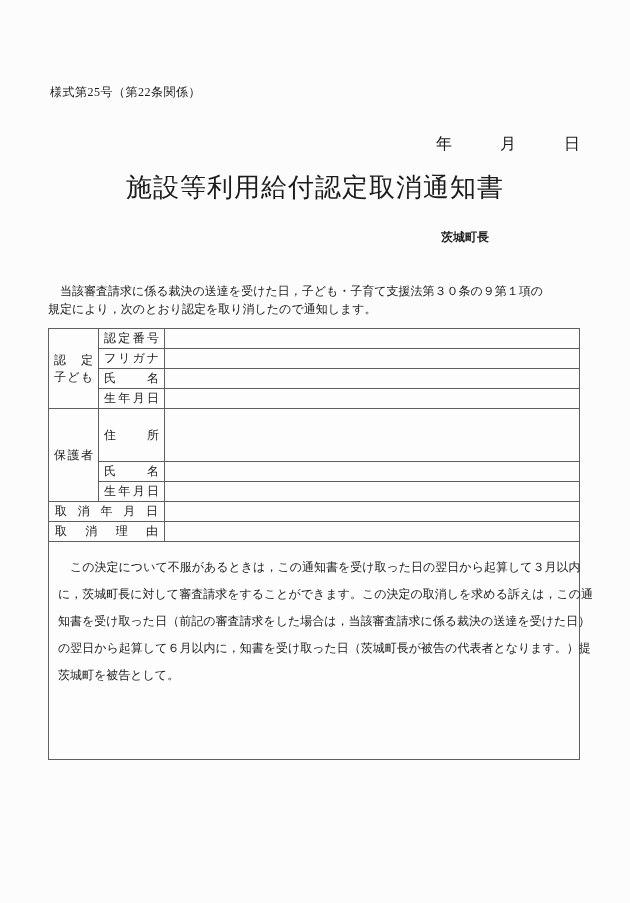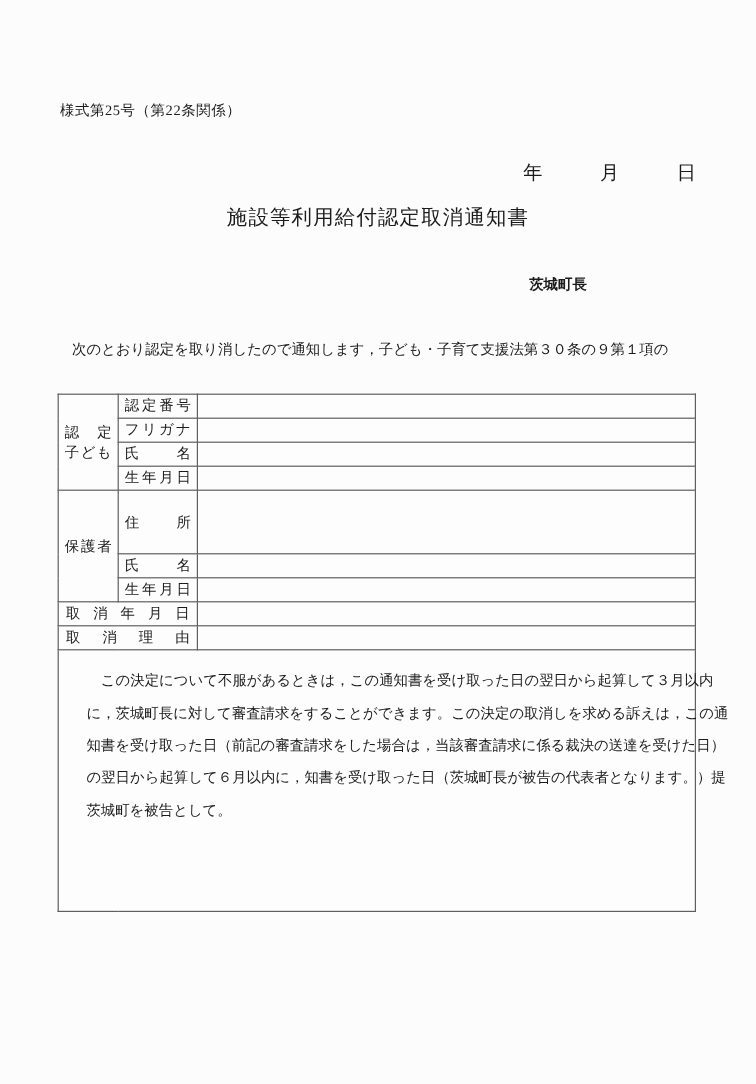--- a/index.html
+++ b/index.html
@@ -17,21 +17,21 @@
     position:absolute; left:50px; top:84px;
     font-size:12px; letter-spacing:0.5px; white-space:nowrap;
   }
   .date-line {
     position:absolute; right:50px; top:134px;
     font-size:16px; white-space:pre;
   }
   .doc-title {
     position:absolute; left:0; top:170px; width:100%;
     margin:0; text-align:center;
-    font-size:17px; font-weight:normal; letter-spacing:1px;
+    font-size:26px; font-weight:normal; letter-spacing:1px;
     white-space:nowrap;
   }
   .addressee {
     position:absolute; left:441px; top:229px;
     font-size:12px; white-space:nowrap;font-weight:bold;
   }
   .intro {
     position:absolute; left:48px; top:283px; width:540px;
     line-height:17.5px;
   }
@@ -50,21 +50,21 @@
     vertical-align:middle;
     background:#fdfdfd;
   }
   .r-s td  { height:19px; }
   .r-jusho td { height:52px; }
   td.wide { padding:0 6px; }
   td.value { background:#fdfdfd; }
   .notice-row td {
     height:205px;
     vertical-align:top;
-    padding:12px 9px 0 23px;
+    padding:12px 9px 0 9px;
   }
   .notice { line-height:27px; }
   .nline { white-space:nowrap; }
 
   [data-justify] {
     display:flex;
     justify-content:space-between;
     align-items:center;
     width:100%;
   }
@@ -78,21 +78,22 @@
 
   <div class="form-number">様式第25号（第22条関係）</div>
 
   <div class="date-line">年　　　月　　　日</div>
 
   <h1 class="doc-title">施設等利用給付認定取消通知書</h1>
 
   <div class="addressee">茨城町長</div>
 
   <div class="intro">
-    <div class="tline">　次のとおり認定を取り消したので通知します，子ども・子育て支援法第３０条の９第１項の</div>
+    <div class="tline">　当該審査請求に係る裁決の送達を受けた日，子ども・子育て支援法第３０条の９第１項の</div>
+    <div class="tline">規定により，次のとおり認定を取り消したので通知します。</div>
   </div>
 
   <table class="form-table">
     <colgroup>
       <col style="width:50px">
       <col style="width:66px">
       <col>
     </colgroup>
     <tbody>
       <tr class="r-s">

